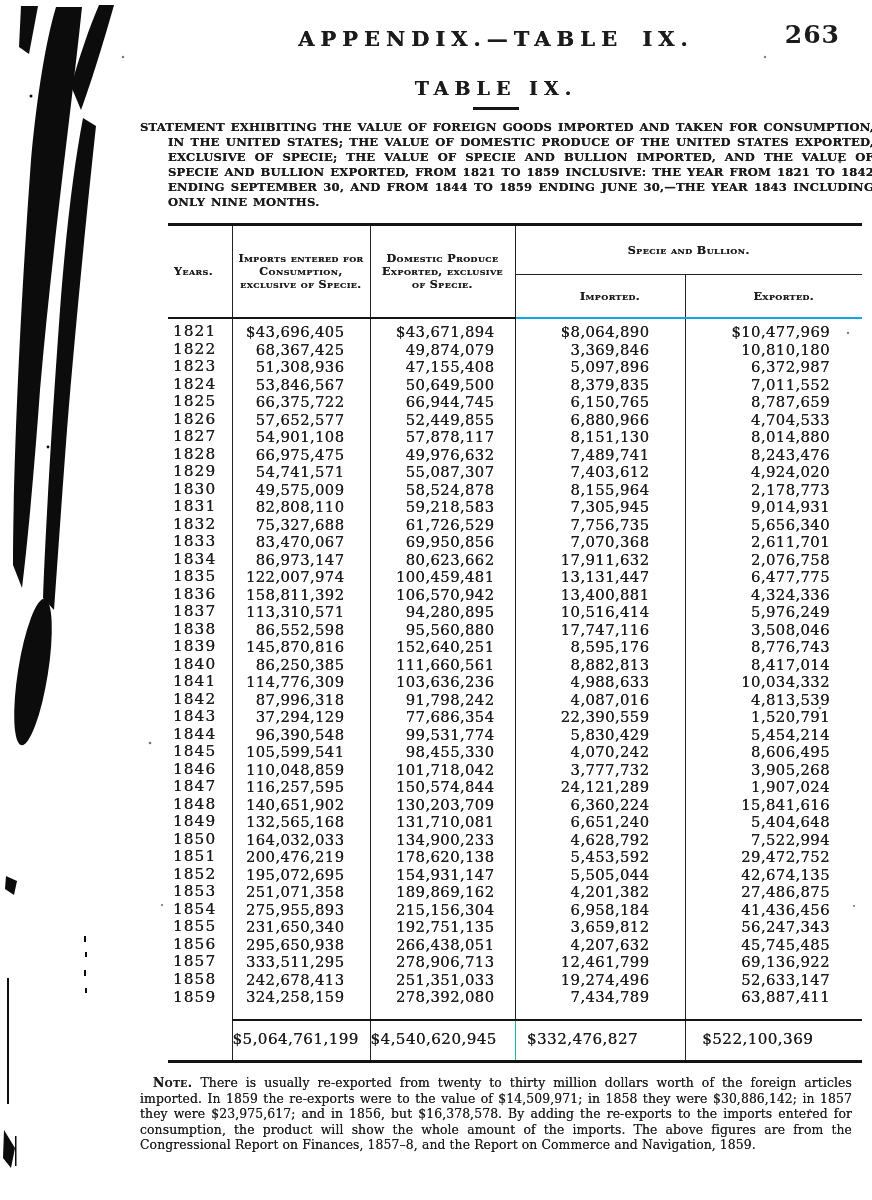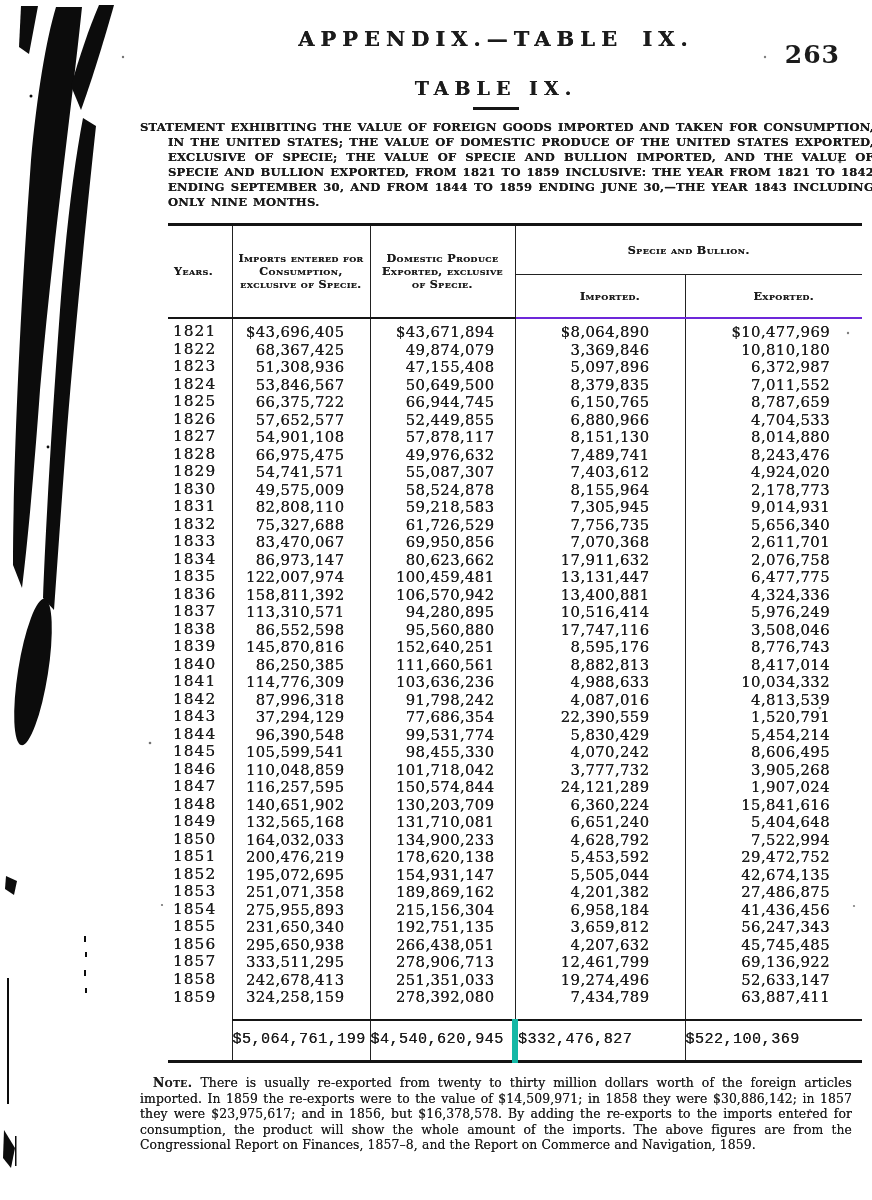--- a/index.html
+++ b/index.html
@@ -18,21 +18,21 @@
   .running-head{
     text-align:center;
     font-size:21px;
     letter-spacing:6px;
     word-spacing:6px;
     font-weight:600;
     text-shadow:0 0 .5px rgba(0,0,0,.85);
   }
   .page-number{
     position:absolute;
-    right:32px;top:40px;
+    right:32px;top:20px;
     font-size:25px;
     font-weight:600;
     letter-spacing:1px;
   }
   .table-title{
     text-align:center;
     margin-top:26px;
     font-size:19px;
     font-weight:700;
     letter-spacing:6px;
@@ -79,21 +79,21 @@
     text-align:center;
     vertical-align:middle;
     padding:3px 4px;
     text-shadow:0 0 .4px rgba(0,0,0,.7);
   }
   .th-years,.th-imports,.th-domestic{border-bottom:2px solid #151515;height:82px;}
   .th-years{border-right:1.5px solid #222;text-align:left;padding-left:6px;}
   .th-imports{border-right:1px solid #222;}
   .th-domestic{border-right:1px solid #222;}
   .th-specie{border-bottom:1.5px solid #222;height:42px;vertical-align:middle;}
-  .th-sub{border-bottom:2px solid #6d28d9;height:36px;padding-left:24px;}
+  .th-sub{border-bottom:2px solid #0ea5e9;height:36px;padding-left:24px;}
   .th-imported{border-right:1px solid #222;}
 
   td{
     font-size:14.8px;
     line-height:17.5px;
     padding:0;
     white-space:nowrap;
     text-shadow:0 0 .6px rgba(0,0,0,.85);
     letter-spacing:.4px;
   }
@@ -105,25 +105,25 @@
     margin-top:24px;
   }
   tbody td.num{text-align:right;}
   tbody td:nth-child(2){border-right:1px solid #222;padding-right:25px;}
   tbody td:nth-child(3){border-right:1px solid #222;padding-right:20px;margin-left:24px;}
   tbody td:nth-child(4){border-right:1px solid #222;padding-right:35px;}
   tbody td:nth-child(5){padding-right:32px;}
   tbody tr:first-child td{padding-top:4px;}
   tbody tr:last-child td{padding-bottom:13px;}
 
-  tfoot td{vertical-align:middle;text-align:left;font-size:15.2px;font-family:Liberation Mono, monospace;}
+  tfoot td{vertical-align:middle;text-align:center;font-size:15.2px;}
   tfoot td.total{border-top:2px solid #151515;padding-top:10px;padding-bottom:12px;}
   tfoot td.blank{border-right:1.5px solid #222;}
   tfoot td:nth-child(2){border-right:1px solid #222;padding-right:25px;}
-  tfoot td:nth-child(3){border-right:6px solid #14b8a6;padding-right:20px;margin-top:40px;}
+  tfoot td:nth-child(3){border-right:1px solid #14b8a6;padding-right:20px;margin-top:40px;}
   tfoot td:nth-child(4){border-right:1px solid #222;padding-right:35px;}
   tfoot td:nth-child(5){padding-right:32px;margin-left:24px;}
 
   .note{
     margin:12px 0 0 0;
     width:712px;
     font-size:12.4px;
     line-height:15.6px;
     text-align:justify;
     text-indent:13px;

